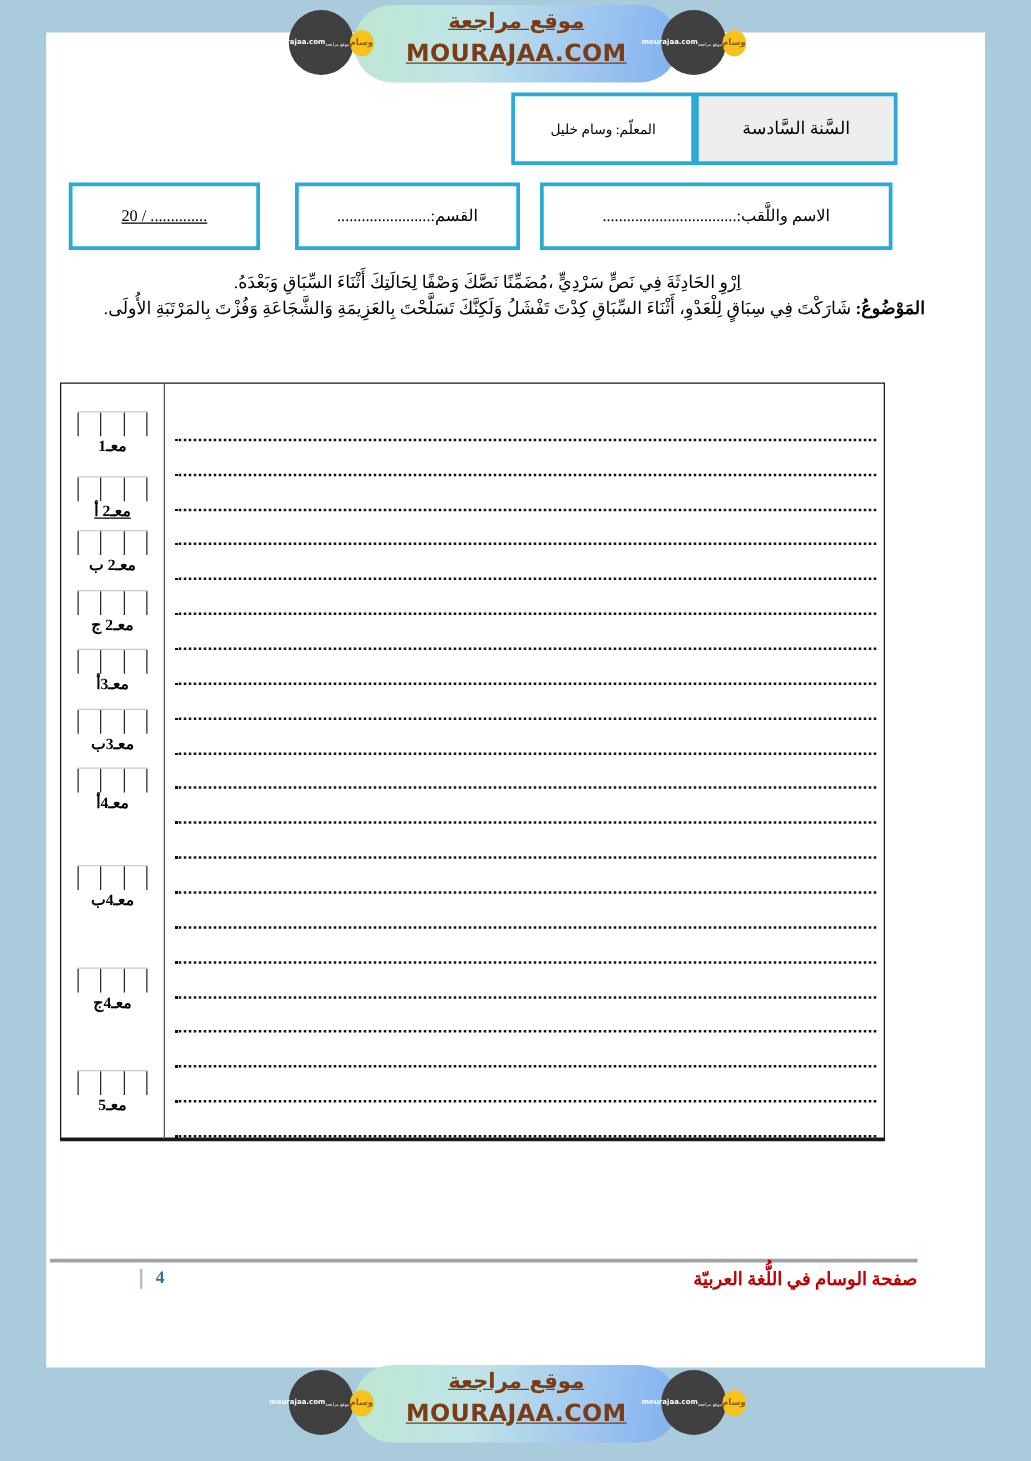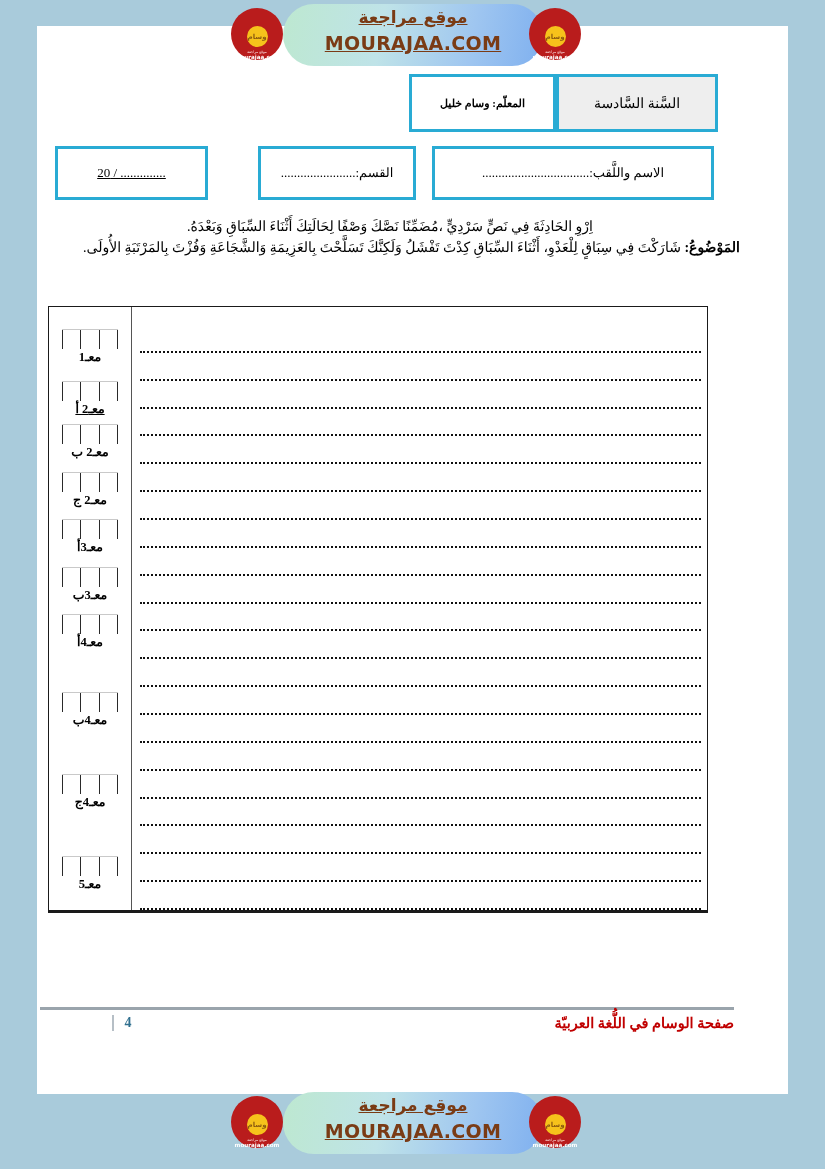--- a/index.html
+++ b/index.html
@@ -61,25 +61,25 @@
   .promo-text.en { top: 32px; font-size: 19px; letter-spacing: .3px; }
   #promo-bottom .promo-text.ar { top: 13px; }
   #promo-bottom .promo-text.en { top: 38px; }
 
   .promo-logo {
     position: absolute;
     top: 8px;
     width: 52px;
     height: 52px;
     border-radius: 50%;
-    background: #b91c1c;
-    display: flex;
-    flex-direction: column;
+    background: #404040;
+    display: flex;
+    flex-direction: row;
     align-items: center;
-    justify-content: flex-end;
+    justify-content: center;
   }
   #promo-bottom .promo-logo { top: 14px; }
   .promo-logo.right { left: 529px; }
   .promo-logo.left  { left: 231px; }
   .promo-logo .disc {
     width: 21px; height: 21px; border-radius: 50%;
     background: #f6c21b;
     display: flex; align-items: center; justify-content: center;
     font-size: 7px; color: #8a5a10; font-weight: bold;
     font-family: "DejaVu Sans", sans-serif;
@@ -108,21 +108,21 @@
     display: flex;
     align-items: center;
     justify-content: center;
     text-align: center;
     box-sizing: border-box;
     font-size: 13px;
     color: #000;
   }
   #hdr-year  { width: 162px; background: #eeeeee; font-size: 14px; }
   #hdr-title { width: 370px; border-right: none; border-left: none; font-size: 14px; }
-  #hdr-teacher { width: 147px; font-size: 11px; font-weight: bold; }
+  #hdr-teacher { width: 147px; font-size: 11px; }
 
   
   #identity-row {
     position: absolute;
     left: 33px;
     top: 146px;
     width: 685px;
     height: 54px;
   }
   .id-box {
@@ -131,21 +131,21 @@
     height: 54px;
     border: 3px solid #29abd4;
     box-sizing: border-box;
     display: flex;
     align-items: center;
     justify-content: center;
     font-size: 13px;
     padding: 0 8px;
   }
   #id-name  { right: 4px;     width: 282px; }
-  #id-class { right: 302px; width: 158px; }
+  #id-class { right: 302px; width: 180px; }
   #id-mark  { right: 510px; width: 153px; text-decoration: underline; }
   .id-mark-inner { font-family: "Liberation Serif", serif; font-size: 13px; direction: rtl; }
 
   
   #subject-block {
     position: absolute;
     left: 40px;
     top: 215px;
     width: 700px;
     direction: rtl;

